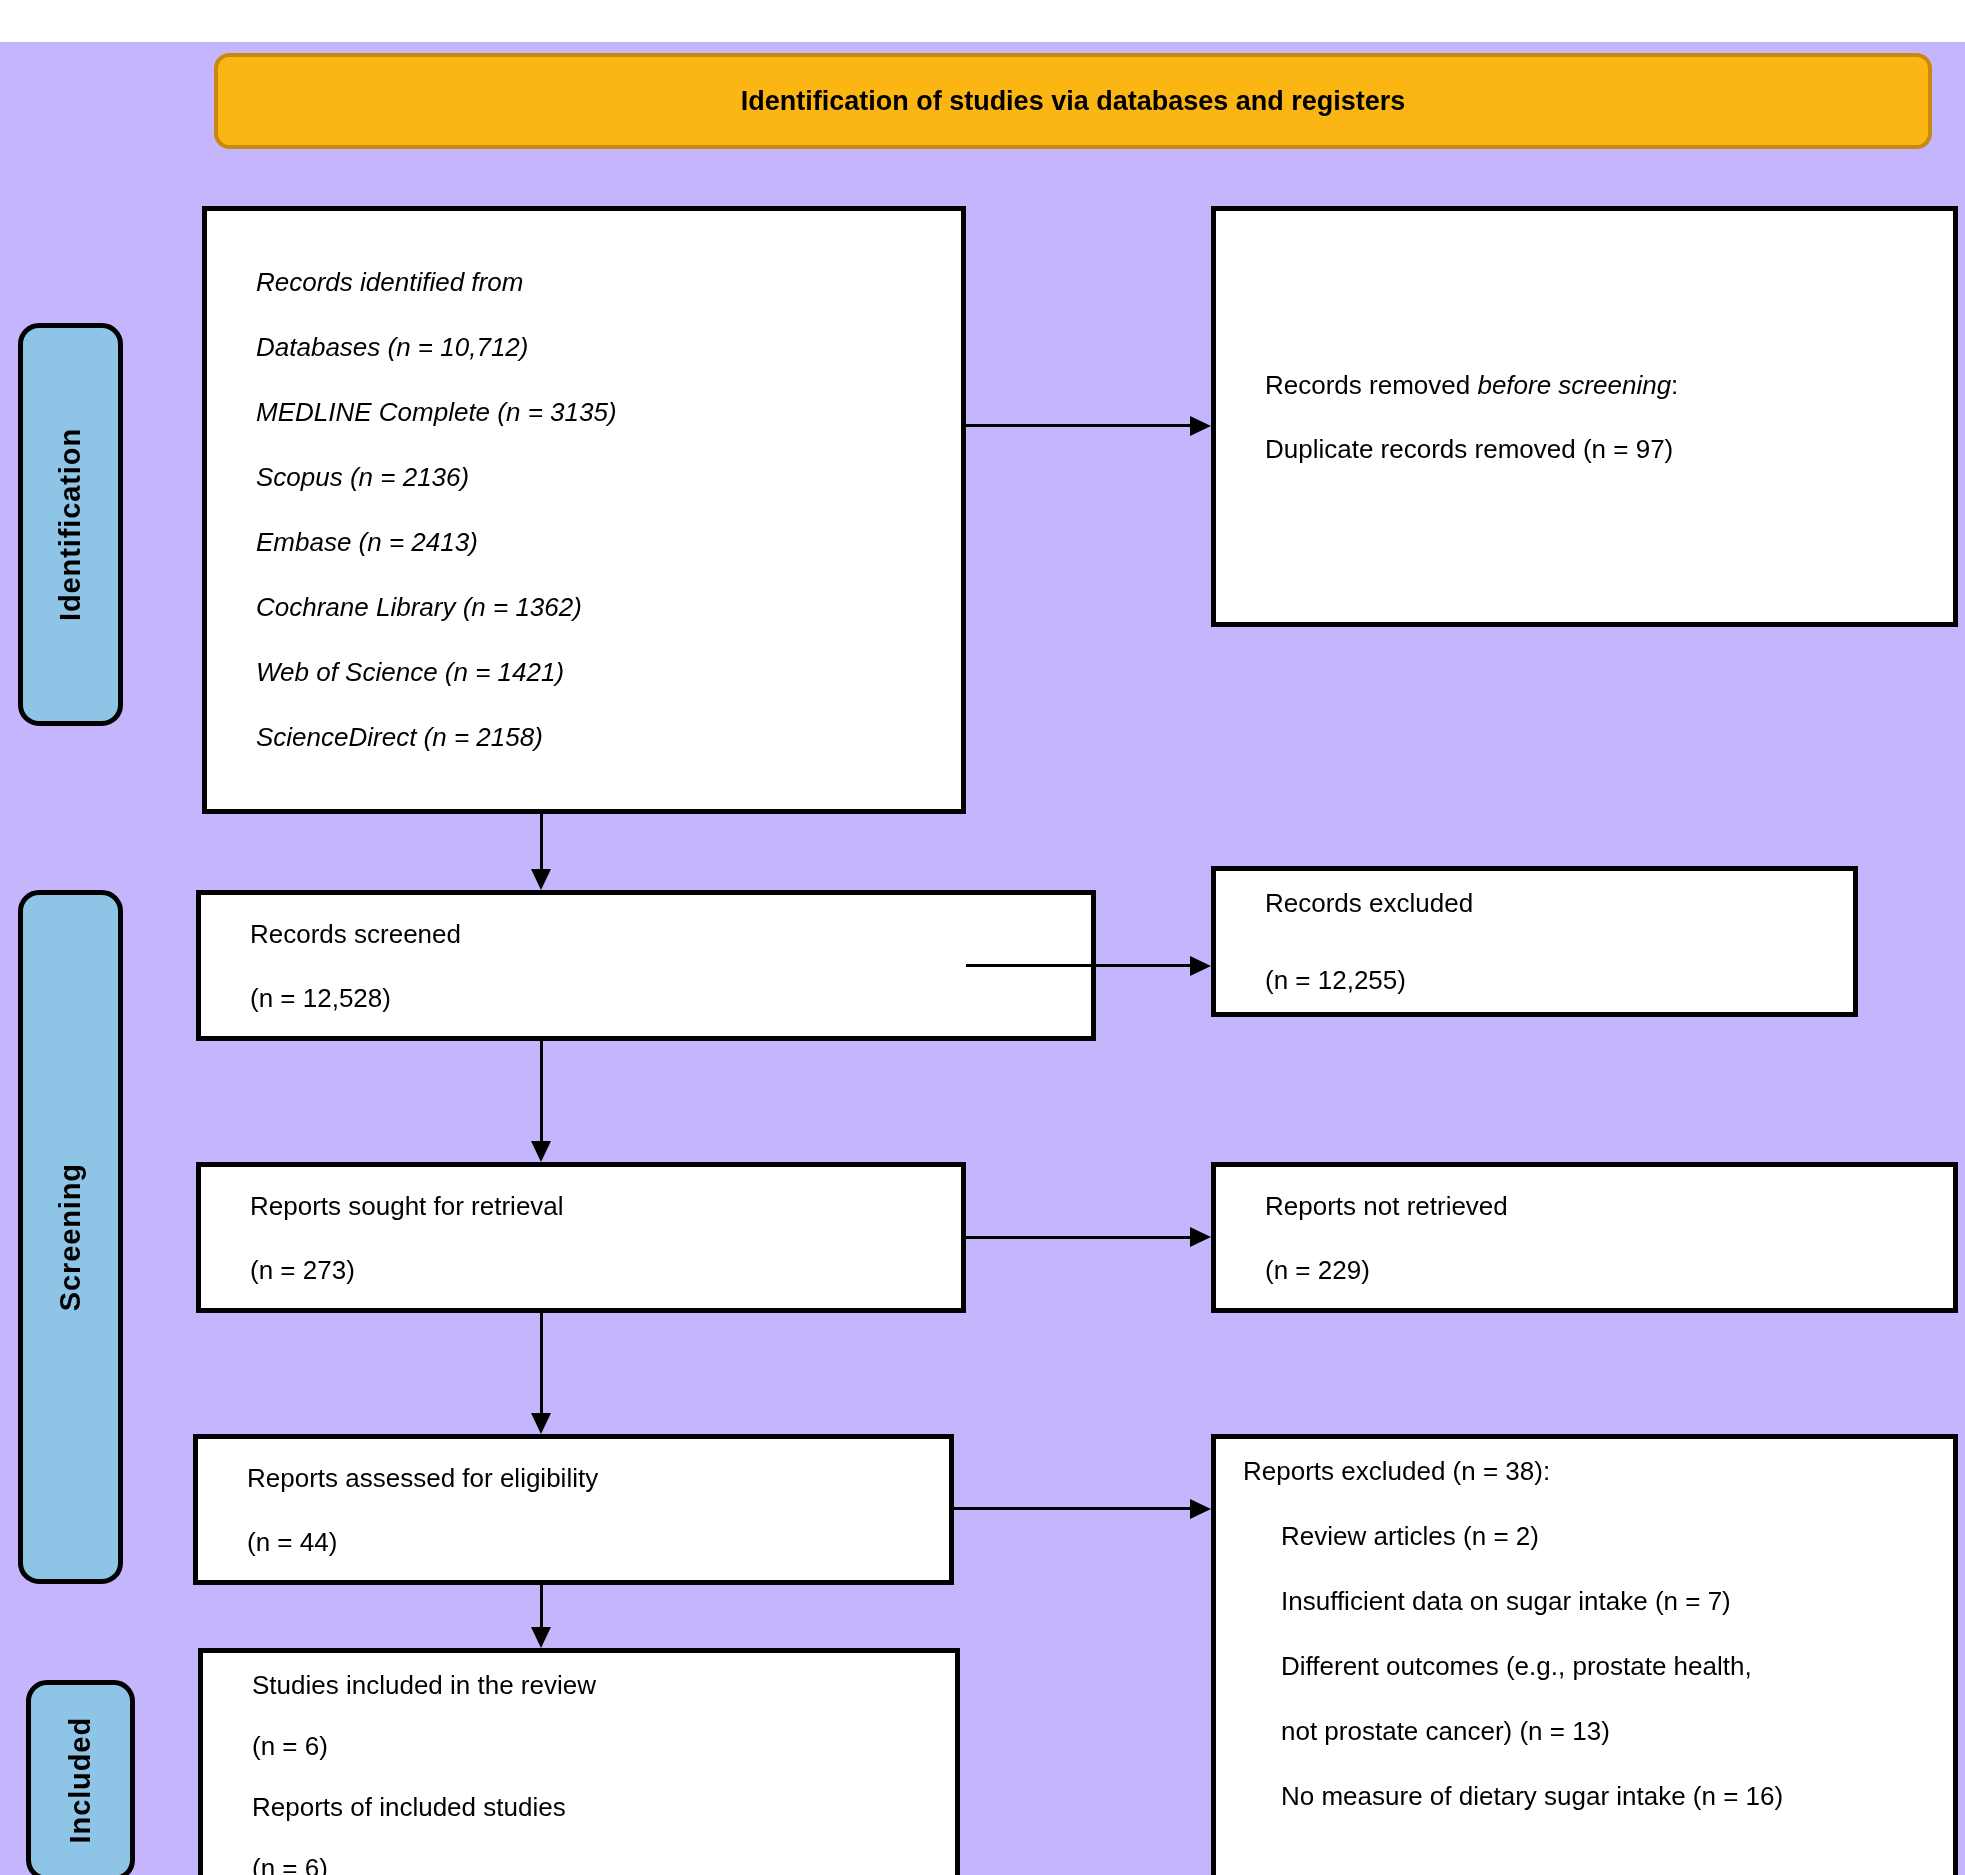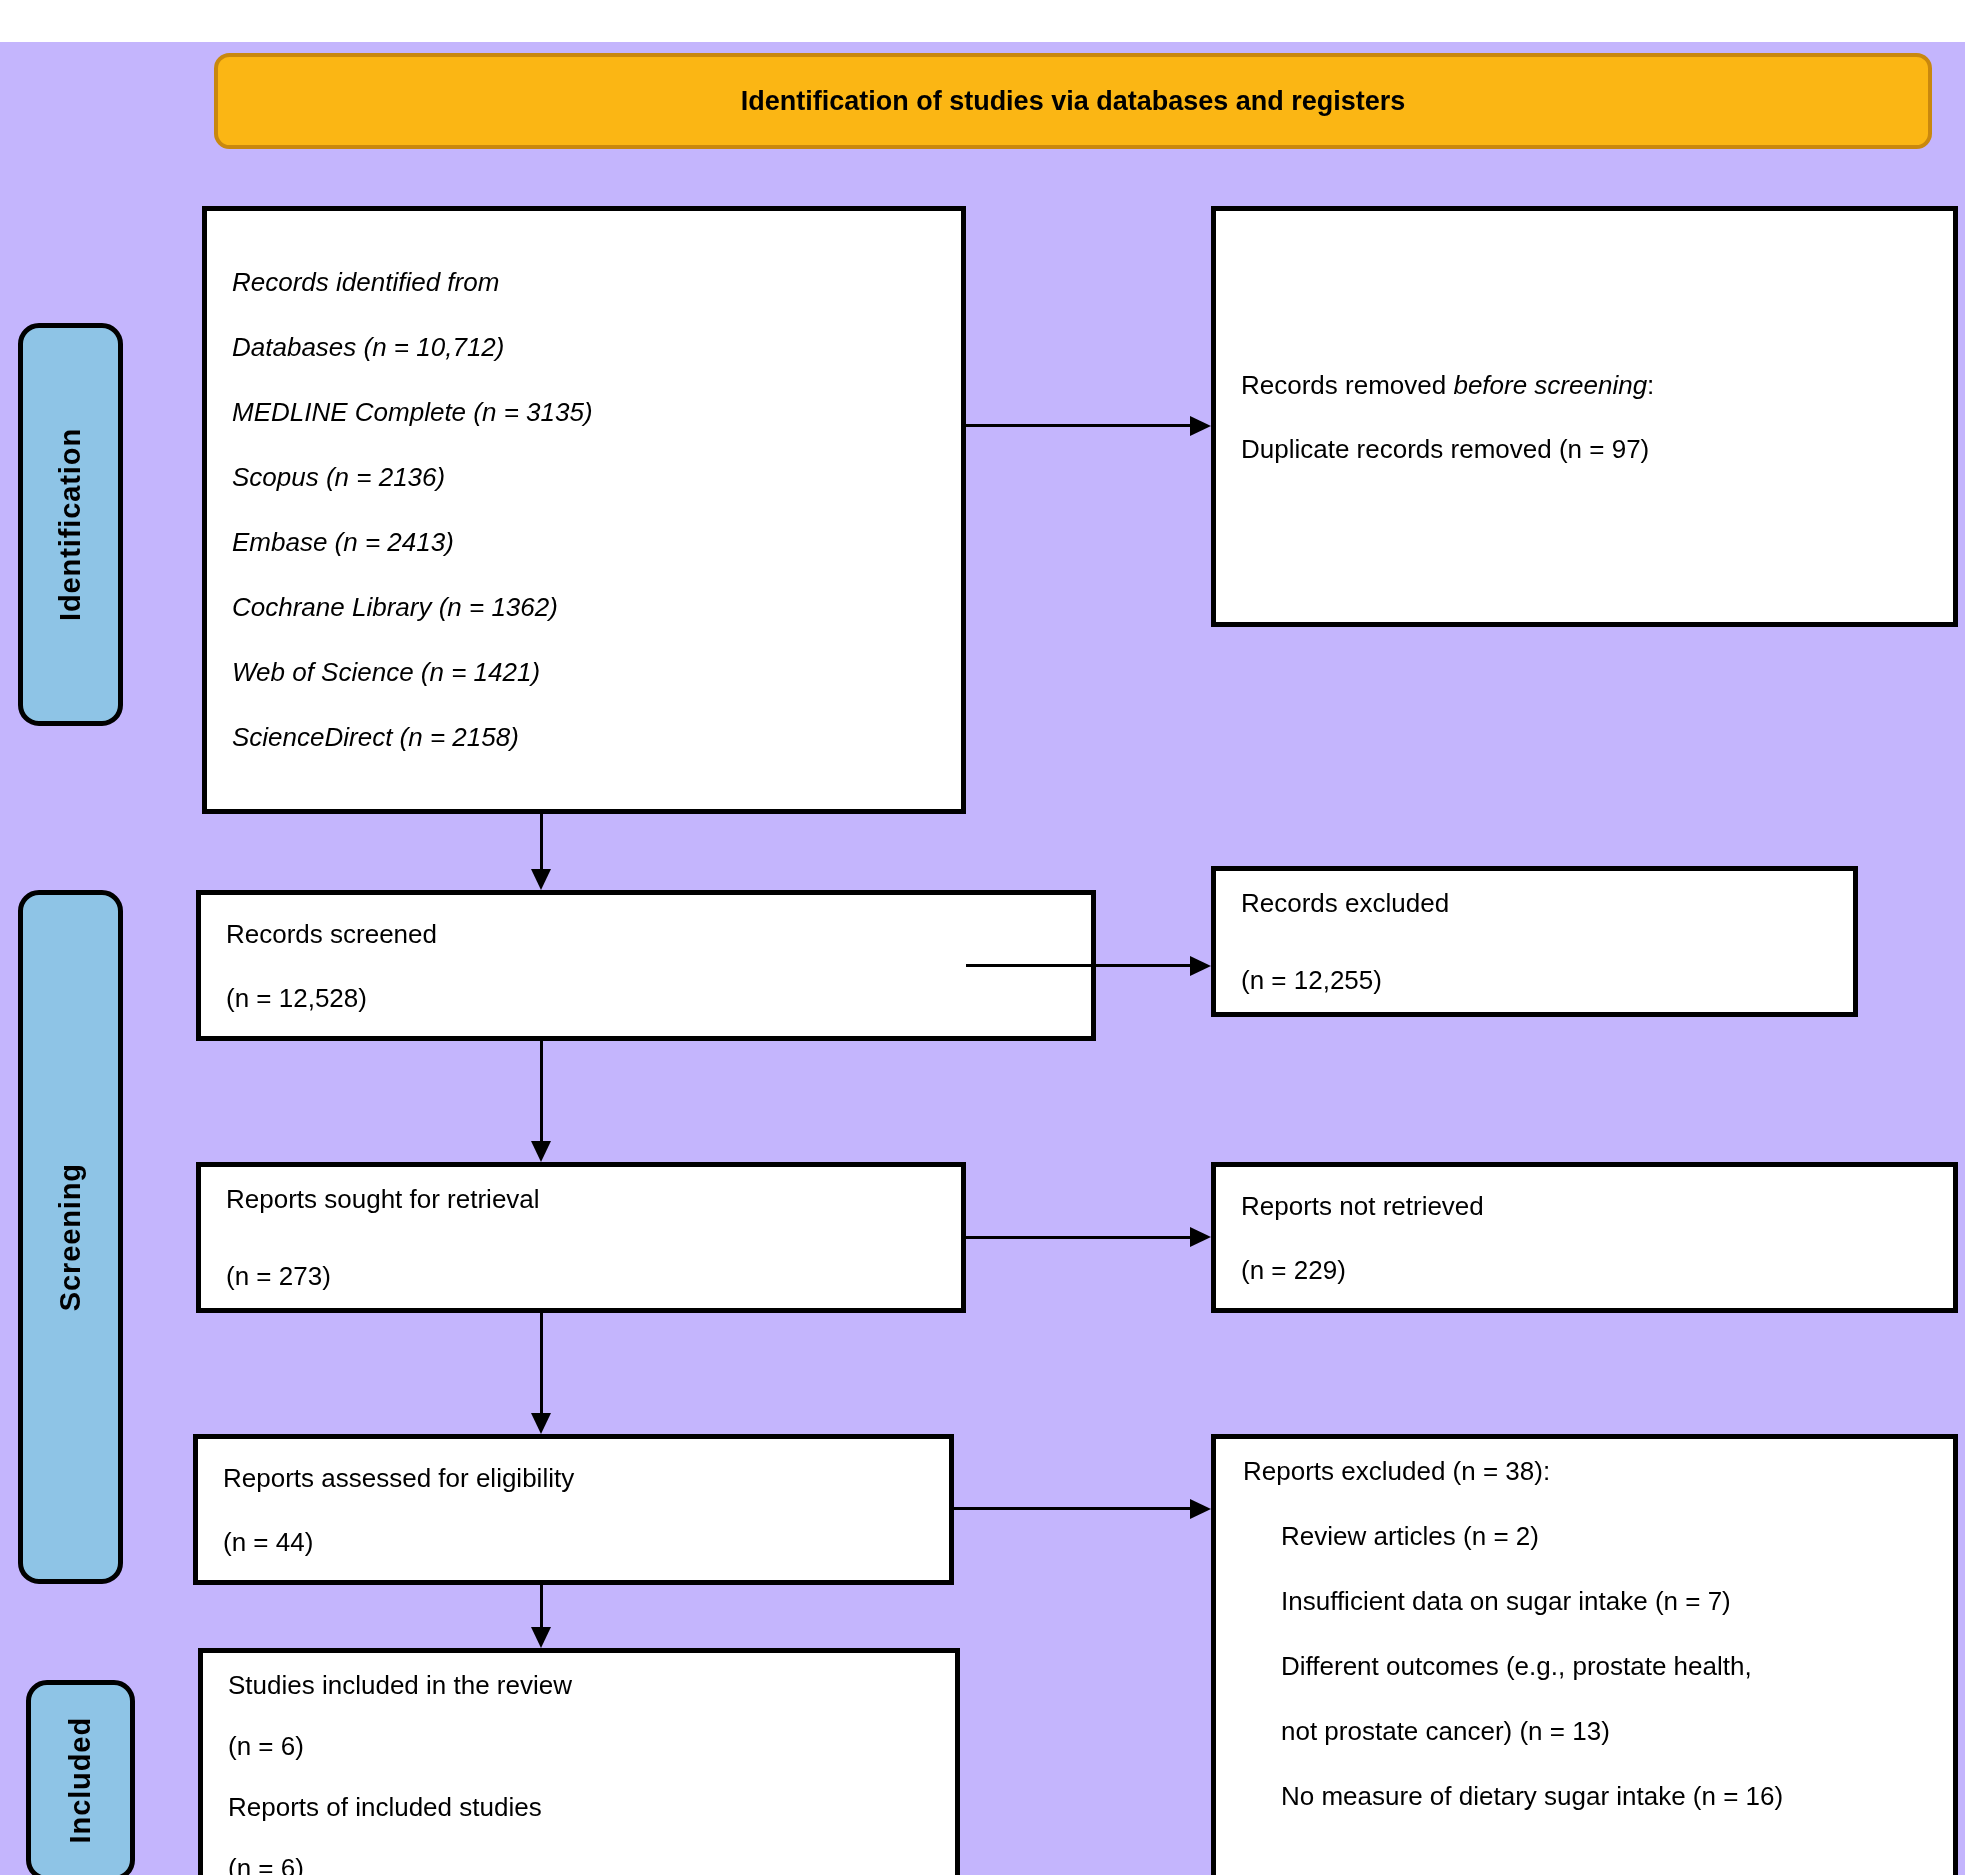--- a/index.html
+++ b/index.html
@@ -50,30 +50,30 @@
 
   
   .fbox {
     position: absolute;
     background: #ffffff;
     border: 5px solid #000;
     box-sizing: border-box;
     font-size: 26px;
     line-height: 64px;
     display: flex; flex-direction: column; justify-content: center;
-    padding-left: 25px; padding-right: 13.7px;
+    padding-left: 49px; padding-right: 13.7px;
   }
   .box-identified {
     left: 202px; top: 164px; width: 764px; height: 608px;
     font-style: italic; line-height: 65px;
   }
   .box-removed        { left: 1211px; top: 164px;  width: 747px; height: 421px; }
   .box-screened       { left: 196px;  top: 848px; width: 900px; height: 151px; }
   .box-rec-excluded   { left: 1211px; top: 824px; width: 647px; height: 151px; justify-content: space-between; }
-  .box-sought         { left: 196px;  top: 1120px; width: 770px; height: 151px; justify-content: space-between; }
+  .box-sought         { left: 196px;  top: 1120px; width: 770px; height: 151px; }
   .box-not-retrieved  { left: 1211px; top: 1120px; width: 747px; height: 151px; }
   .box-assessed       { left: 193px;  top: 1392px; width: 761px; height: 151px; }
   .box-rep-excluded   {
     left: 1211px; top: 1392px; width: 747px; height: 475px;
     justify-content: flex-start; 
     line-height: 65px; padding-left: 27px;
   }
   .box-included       { left: 198px;  top: 1606px; width: 762px; height: 257px; line-height: 61px; }
   .reason { padding-left: 38px; }
 

